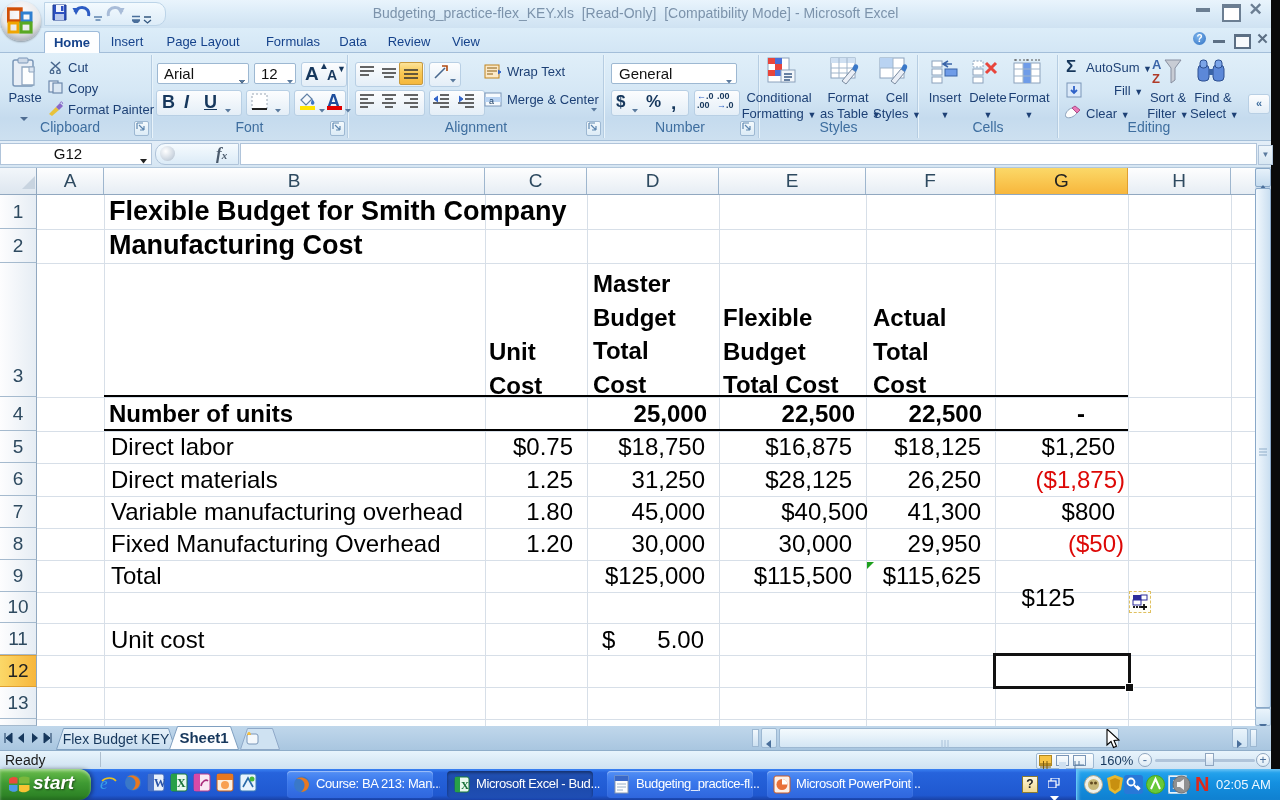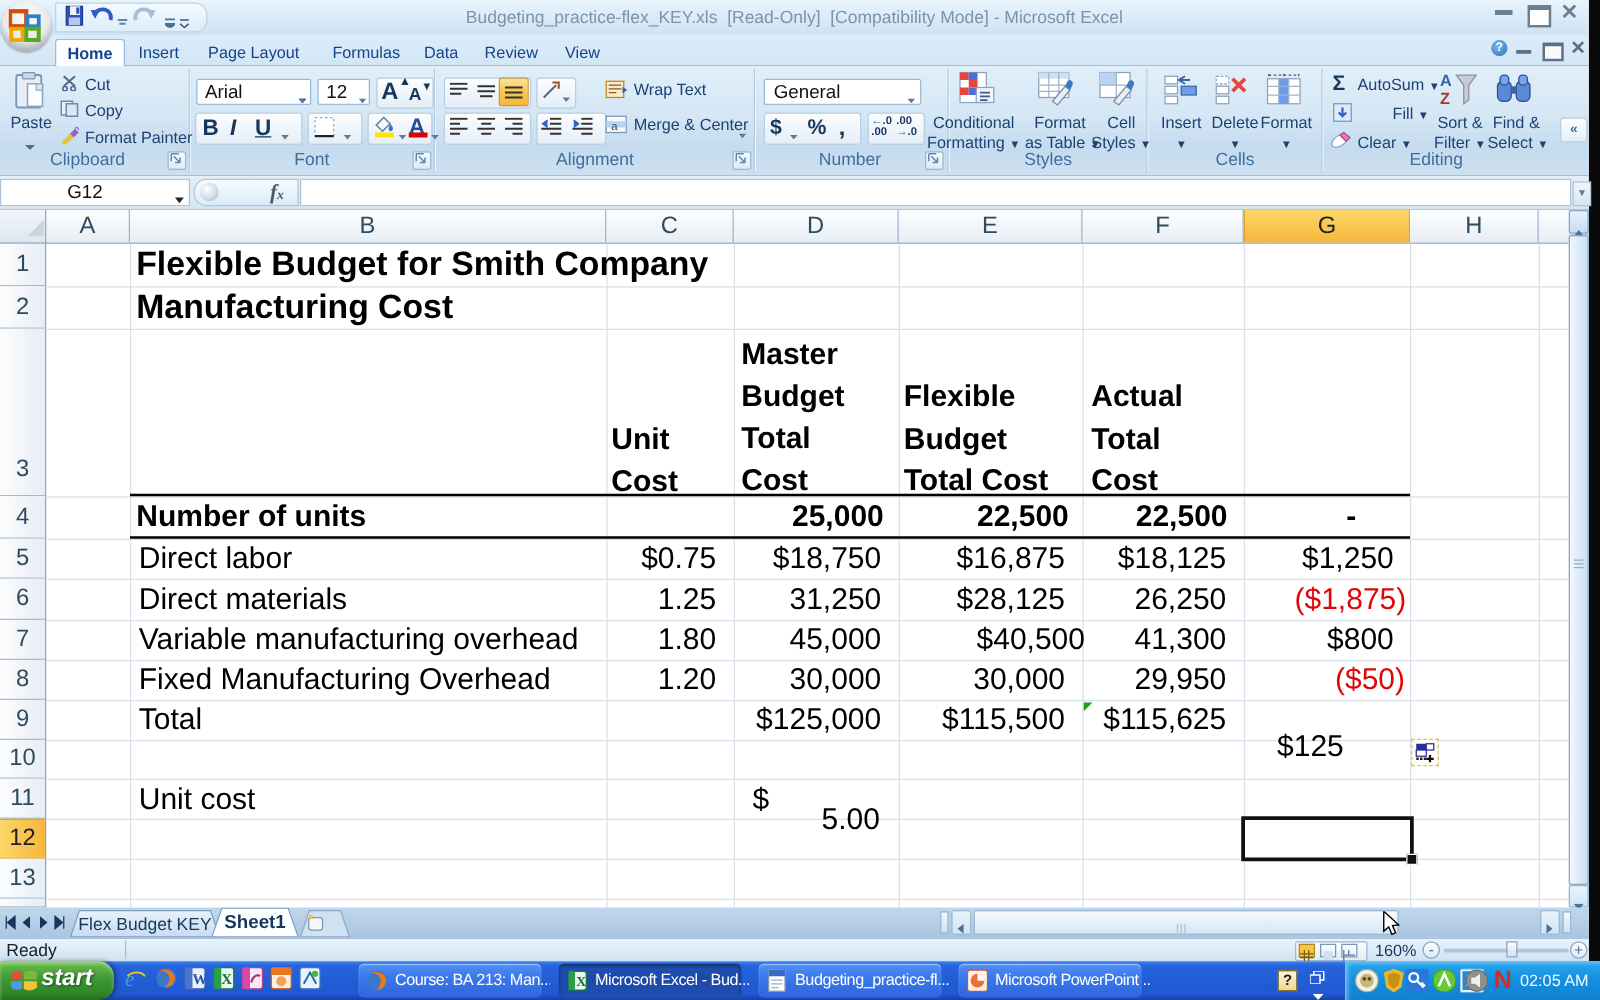--- a/index.html
+++ b/index.html
@@ -454,21 +454,21 @@
 
 <div class="cell" style="left:111px;top:562px;width:400px;height:27px;line-height:27px;">Total</div>
 <div class="cell num" style="left:587px;top:562px;width:118px;height:27px;line-height:27px;">$125,000</div>
 <div class="cell num" style="left:719px;top:562px;width:133px;height:27px;line-height:27px;">$115,500</div>
 <div class="cell num" style="left:866px;top:562px;width:115px;height:27px;line-height:27px;">$115,625</div>
 <div class="cell num" style="left:955px;top:562px;width:120px;height:27px;line-height:27px;margin-top:22px;">$125</div>
 <div class="ab" style="left:867px;top:562px;width:0;height:0;border-top:7px solid #1da01d;border-right:7px solid transparent;"></div>
 
 <div class="cell" style="left:111px;top:626px;width:400px;height:27px;line-height:27px;">Unit cost</div>
 <div class="cell" style="left:602px;top:626px;width:30px;height:27px;line-height:27px;">$</div>
-<div class="cell num" style="left:600px;top:626px;width:104px;height:27px;line-height:27px;margin-top:16px;">5.00</div>
+<div class="cell num" style="left:600px;top:626px;width:104px;height:27px;line-height:27px;">5.00</div>
 
 <div class="ab" style="left:1129px;top:591px;width:22px;height:22px;background:#fefef8;border:1px dashed #e0c060;box-sizing:border-box;"></div>
 <div class="ab" style="left:1132px;top:594px;width:16px;height:16px;"><svg width="16" height="16">
         <rect x="1" y="1" width="8" height="5" fill="#2c2c9c"></rect>
         <rect x="9" y="1" width="6" height="5" fill="#fff" stroke="#2c2c9c"></rect>
         <rect x="1" y="6" width="8" height="5" fill="#fff" stroke="#2c2c9c"></rect>
         <path d="M1 13 h2 M4 13 h2 M7 13 h2" stroke="#222" stroke-width="2"></path>
         <path d="M12 10 v6 M9 13 h6" stroke="#111" stroke-width="1.8"></path>
       </svg></div>
 

